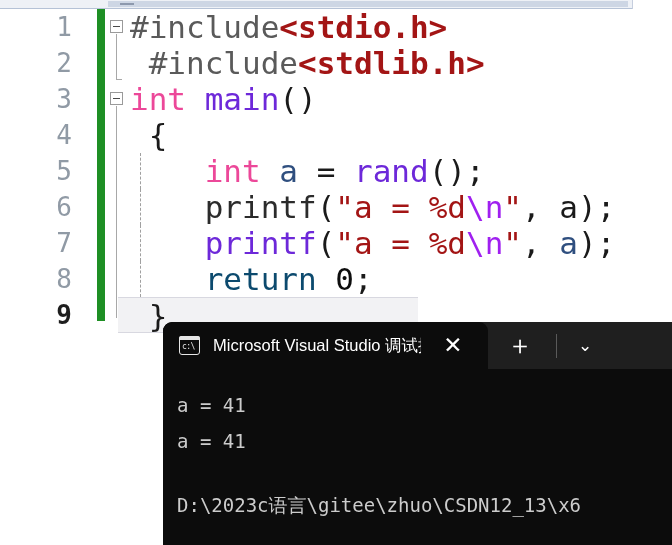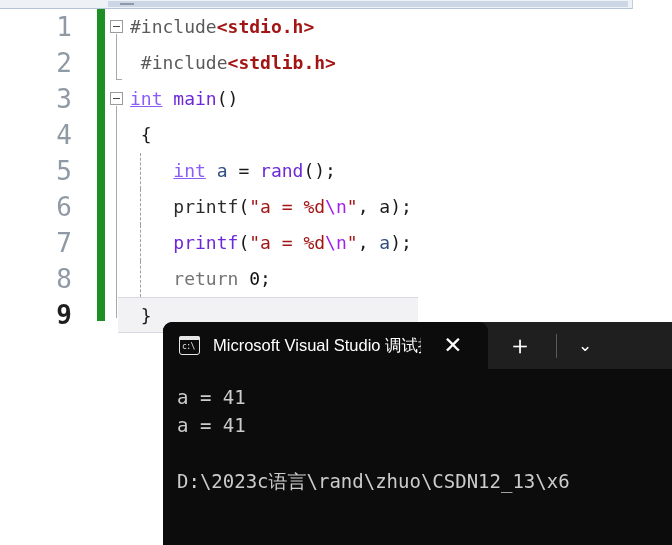--- a/index.html
+++ b/index.html
@@ -120,21 +120,21 @@
     width: 6px; height: 1px;
     background: #a8a8a8;
   }
 
   
   .code {
     position: absolute;
     left: 118px; top: 9px;
     width: 554px;
     font-family: "DejaVu Sans Mono", monospace;
-    font-size: 18px;
+    font-size: 31px;
     white-space: pre;
   }
   .code-line {
     height: 36px;
     line-height: 36px;
     position: relative;
     padding-left: 12px;
   }
   .code-line.highlight {
     background: #f2f2f4;
@@ -147,22 +147,22 @@
   .indent-guide {
     position: absolute;
     left: 22px; top: 0;
     width: 0; height: 36px;
     border-left: 1px dashed #a0a0a0;
   }
 
   
   .t-pre   { color: #5a5a5a; }
   .t-hdr   { color: #a31515; font-weight: 600; }
-  .t-key   { color: #8b5cf6; text-decoration: underline; }
-  .t-key2  { color: #737373; text-align: right; }
+  .t-key   { color: #ec4899; }
+  .t-key2  { color: #0c4a6e; text-align: right; }
   .t-fn    { color: #6d28d9; }
   .t-fn-dk { color: #2b2b2b; }
   .t-str   { color: #a31515; }
   .t-esc   { color: #a020f0; }
   .t-var   { color: #2f4f7f; }
   .t-plain { color: #1a1a1a; }
   .t-num   { color: #0d0d0d; }
 
   
   .console-win {
@@ -277,20 +277,21 @@
     font-family: "DejaVu Sans Mono", monospace;
     font-size: 19px;
     color: #cccccc;
     white-space: pre;
     overflow: hidden;
   }
   .con-line {
     height: 28px;
     line-height: 28px;
     white-space: pre;
+    margin-top: 8px;
   }
   .con-blank { height: 28px; }
   .con-cursor {
     display: inline-block;
     width: 2px;
     height: 20px;
     background: #cccccc;
     vertical-align: -3px;
     margin-left: 2px;
   }
@@ -343,17 +344,17 @@
           <span class="tab-icon-text">c:\</span>
         </span>
         <span class="tab-title">Microsoft Visual Studio 调试控</span>
       </div>
       <div class="tab-close">✕</div>
       <div class="tab-new">＋</div>
       <div class="tab-sep"></div>
       <div class="tab-dropdown">⌄</div>
     </div>
 
-    <div class="console-body" id="console-body"><div class="con-line">a = 41</div><div class="con-line">a = 41</div><div class="con-blank"></div><div class="con-line">D:\2023c语言\rand\zhuo\CSDN12_13\x6</div></div>
+    <div class="console-body" id="console-body"><div class="con-line">a = 41</div><div class="con-line">a = 41</div><div class="con-blank"></div><div class="con-line">D:\2023c语言\gitee\zhuo\CSDN12_13\x6</div></div>
 
   </div>
 
 </div>
 
 </body></html>

